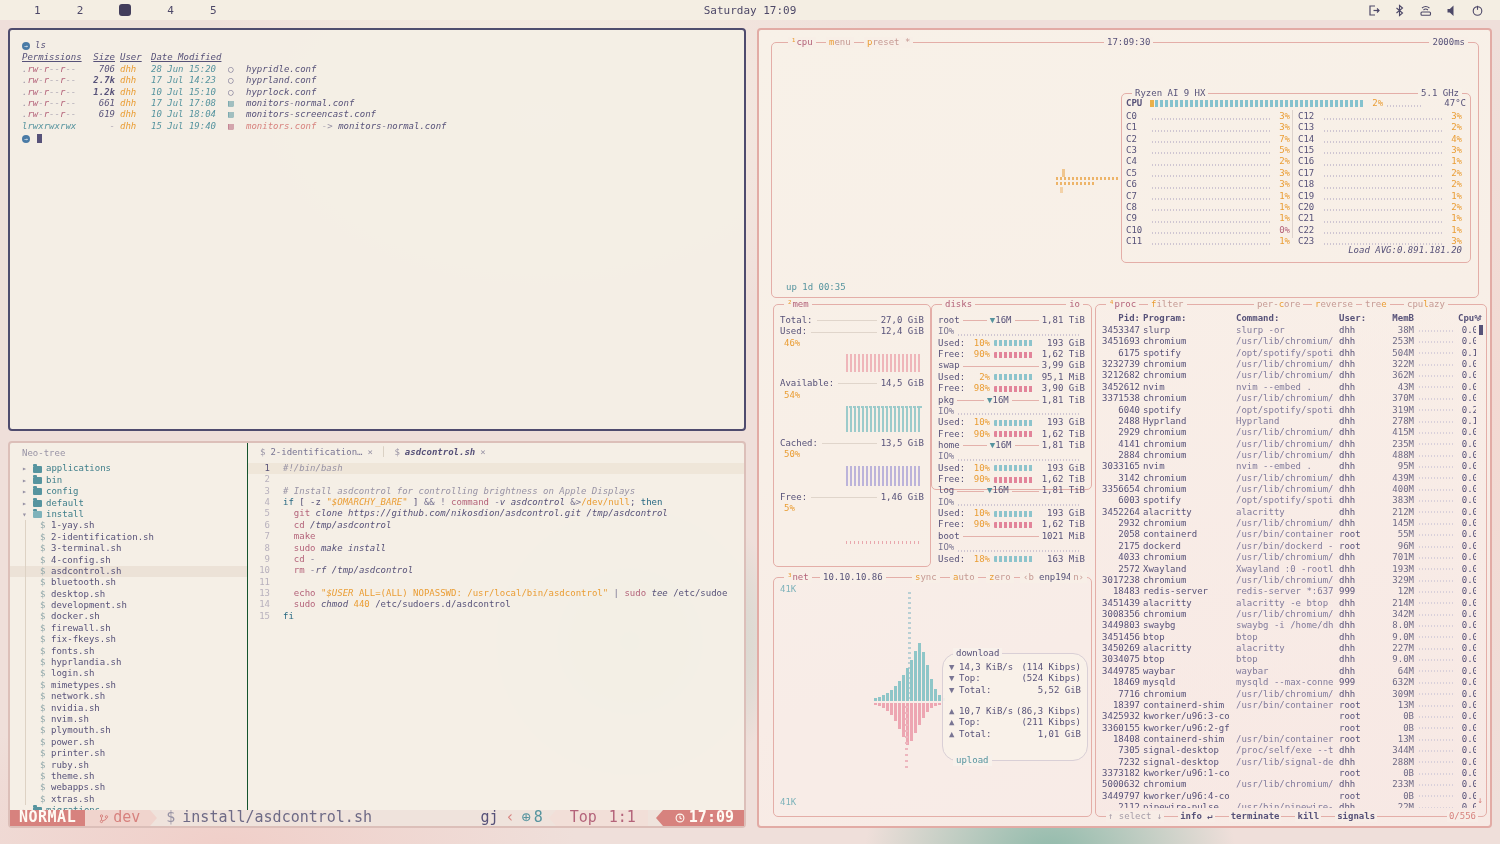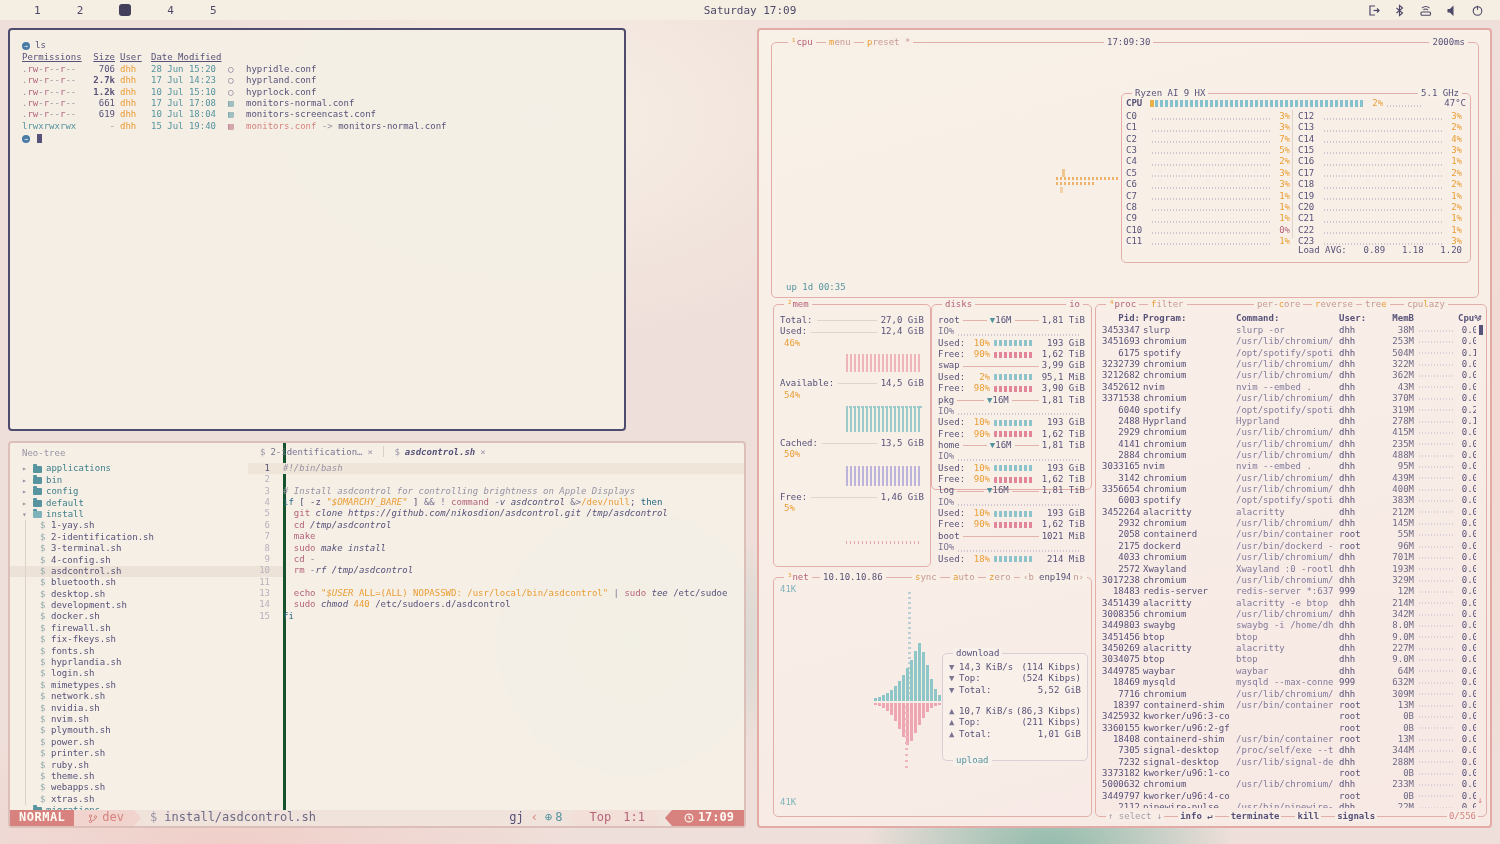--- a/index.html
+++ b/index.html
@@ -15,40 +15,40 @@
   
   #topbar{position:absolute;left:0;top:0;width:1500px;height:20px;background:#f4eee3;display:flex;align-items:center;font-size:11px;color:#4d4868;}
   #ws{display:flex;align-items:center;gap:36px;padding-left:34px;}
   .wsn{cursor:default;}
   .wsa{width:12px;height:12px;background:#433e5c;border-radius:3px;color:transparent;overflow:hidden;font-size:1px;}
   #clock{position:absolute;left:0;right:0;text-align:center;}
   #tray{margin-left:auto;display:flex;align-items:center;gap:13px;padding-right:16px;position:relative;z-index:2;}
   #tray svg{display:block;}
   
   .win{position:absolute;border-radius:4px;box-sizing:border-box;}
-  #term1{left:8px;top:28px;width:618px;height:403px;border:2px solid #4f4b6e;background:rgba(244,238,229,0.97);}
+  #term1{left:8px;top:28px;width:738px;height:403px;border:2px solid #4f4b6e;background:rgba(244,238,229,0.97);font-style:italic;}
   #nvim{left:8px;top:441px;width:738px;height:387px;border:2px solid #dcbfb9;background:rgba(245,239,230,0.97);}
   #btop{left:757px;top:28px;width:735px;height:800px;border:2px solid #e2aba5;background:linear-gradient(165deg,#f8f1e8 0%,#f8efe7 45%,#f8ece6 70%,#f7e9e4 100%);}
   
   #term1 .inner{position:absolute;inset:0;padding:10px 0 0 12px;font-size:9px;line-height:11.4px;}
   .prow{display:flex;align-items:center;height:11.4px;gap:5px;}
   .pcirc{width:8px;height:8px;border-radius:50%;background:#4a7ba6;display:inline-flex;align-items:center;justify-content:center;color:#fff;font-size:6px;line-height:6px;}
   .lsrow{display:grid;grid-template-columns:66px 22px 26px 72px 13px 1fr;column-gap:5px;height:11.4px;line-height:11.4px;font-size:9px;align-items:center;}
   .lsrow .sz{text-align:right;}
   .lsh span{text-decoration:underline;color:#575279;}
   .pl{color:#b4637a;} .pm{color:#9893a5;} .plk{color:#56949f;}
   .szb{font-weight:bold;}
   .usr{color:#ea9d34;} .dat{color:#56949f;}
   .fico{color:#797593;} .fico.mon{color:#56949f;} .fico.red{color:#b4637a;}
   .lname{color:#575279;white-space:nowrap;}
   .lnred{color:#d7827e;} .lnarrow{color:#9893a5;}
   .cursb{display:inline-block;width:5px;height:9px;background:#575279;margin-left:2px;}
   
   #nvim .inner{position:absolute;inset:0;font-size:9px;line-height:11.4px;overflow:hidden;}
-  #tree{position:absolute;left:0;top:0;width:276px;bottom:16px;border-right:3px solid #14532d;box-sizing:border-box;}
+  #tree{position:absolute;left:0;top:0;width:238px;bottom:16px;border-right:1px solid #14532d;box-sizing:border-box;}
   #tree-title{padding:5px 0 4px 12px;color:#9893a5;}
   .trow{display:flex;align-items:center;height:11.4px;padding-left:12px;gap:4px;white-space:nowrap;cursor:default;}
   .trow.sel{background:#ece2d7;}
   .chev{color:#9893a5;width:7px;font-size:8px;}
   .fold{width:9px;height:7px;background:#56949f;border-radius:1px;position:relative;flex:0 0 auto;}
   .fold::before{content:"";position:absolute;top:-2px;left:0;width:4px;height:2px;background:#56949f;border-radius:1px 1px 0 0;}
   .fold.open{background:#7fb3bb;}
   .dlabel{color:#3e7e8a;font-weight:normal;}
   .fdollar{color:#8fa6a9;width:7px;}
   .findent{width:10px;border-left:1px solid #ddd2c4;align-self:stretch;margin-left:3px;flex:0 0 auto;}
@@ -67,21 +67,21 @@
   .crow2.cur .ln{color:#575279;}
   .tok-c{color:#9893a5;font-style:italic;}
   .tok-k{color:#286983;}
   .tok-s{color:#ea9d34;}
   .tok-v{color:#ea9d34;font-style:italic;}
   .tok-cmd{color:#b4637a;}
   .tok-a{color:#575279;font-style:italic;}
   .tok-o{color:#797593;}
   .tok-n{color:#ea9d34;}
   .tok-t{color:#575279;}
-  #statusline{position:absolute;left:0;right:0;bottom:0;height:16px;background:#efe3dc;display:flex;align-items:center;font-size:12px;}
+  #statusline{position:absolute;left:0;right:0;bottom:0;height:16px;background:#efe3dc;display:flex;align-items:center;font-size:15px;}
   .sl-mode{background:#d7827e;color:#fffaf3;font-weight:bold;padding:0 9px;height:16px;display:flex;align-items:center;letter-spacing:.5px;position:relative;}
   .sl-mode::after{content:"";position:absolute;right:-7px;top:0;border-top:8px solid transparent;border-bottom:8px solid transparent;border-left:7px solid #d7827e;}
   .sl-branch{background:#f0d4cd;color:#d7827e;height:16px;display:flex;align-items:center;gap:4px;padding:0 10px 0 14px;position:relative;}
   .sl-branch::after{content:"";position:absolute;right:-7px;top:0;border-top:8px solid transparent;border-bottom:8px solid transparent;border-left:7px solid #f0d4cd;}
   .sl-file{color:#6e6a86;padding-left:16px;display:flex;gap:7px;}
   .sl-file .fd{color:#9893a5;}
   .sl-right{margin-left:auto;display:flex;align-items:center;gap:7px;}
   .sl-keys{color:#575279;}
   .sl-sep{color:#d7827e;}
   .sl-lsp{color:#56949f;display:flex;align-items:center;gap:3px;}
@@ -107,21 +107,21 @@
   .cpct{color:#ea9d34;margin-left:8px;}
   .ctemp{margin-left:auto;color:#575279;}
   .ccol{position:absolute;top:17px;width:164px;}
   #cores-a{left:4px;} #cores-b{left:176px;}
   .ryz-div{position:absolute;left:170px;top:16px;bottom:24px;width:1px;background:#dcd2cc;}
   .crw{display:flex;align-items:center;height:11.36px;}
   .cname{width:22px;color:#575279;}
   .dots{flex:1;height:2px;margin:0 4px 2px 4px;align-self:flex-end;background:repeating-linear-gradient(90deg,#cfc6d2 0 1px,rgba(0,0,0,0) 1px 3px);}
   .cpcts{width:16px;text-align:right;color:#ea9d34;}
   .cpcts.zero{color:#b4637a;}
-  #loadavg{position:absolute;left:176px;right:8px;bottom:6px;display:flex;justify-content:space-between;color:#575279;}
+  #loadavg{position:absolute;left:176px;right:8px;bottom:6px;display:flex;justify-content:flex-end;color:#575279;font-style:italic;}
   #uptime{position:absolute;left:14px;bottom:4px;color:#56949f;}
   #spark{position:absolute;left:284px;top:118px;width:64px;height:34px;}
   #spark .s1{position:absolute;left:0;top:16px;width:62px;height:3px;background:repeating-linear-gradient(90deg,#edb469 0 2px,rgba(0,0,0,0) 2px 4px);}
   #spark .s2{position:absolute;left:0;top:21px;width:40px;height:3px;background:repeating-linear-gradient(90deg,#edb469 0 2px,rgba(0,0,0,0) 2px 4px);}
   #spark .s3{position:absolute;left:6px;top:8px;width:3px;height:8px;background:#edb469;opacity:.7;}
   #spark .s4{position:absolute;left:4px;top:26px;width:3px;height:6px;background:#edb469;opacity:.5;}
   #mem-box{left:14px;top:274px;width:158px;height:263px;background:rgba(248,239,231,.5);}
   #mem-rows{position:absolute;left:6px;right:6px;top:10px;}
   .mrow{display:flex;height:11.4px;align-items:center;}
   .mfill{flex:1;height:1px;background:#e0d5cb;margin:0 4px;}
@@ -146,21 +146,21 @@
   .dm.f{background:repeating-linear-gradient(90deg,#e2849a 0 3px,rgba(0,0,0,0) 3px 5px);}
   .dval{margin-left:auto;color:#575279;}
   #net-box{left:14px;top:547px;width:319px;height:240px;background:rgba(248,238,232,.45);}
   .scale{position:absolute;left:6px;color:#7fb3bb;}
   #ngd{position:absolute;left:88px;top:14px;width:140px;height:109px;display:flex;align-items:flex-end;gap:1px;padding-left:12px;}
   #ngu{position:absolute;left:88px;top:125px;width:140px;height:62px;display:flex;align-items:flex-start;gap:1px;padding-left:12px;}
   #ngd i{display:block;width:3px;background:#8fc6c8;}
   #ngu i{display:block;width:3px;background:#eda6b2;}
   .ncol{position:absolute;left:134px;top:14px;width:3px;height:110px;background:repeating-linear-gradient(180deg,#b9cfd4 0 2px,rgba(0,0,0,0) 2px 5px);}
   .ncol2{position:absolute;left:131px;top:128px;width:3px;height:62px;background:repeating-linear-gradient(180deg,#edb6be 0 2px,rgba(0,0,0,0) 2px 6px);}
-  #dlpanel{position:absolute;left:168px;top:75px;width:144px;height:106px;border:1px solid #d9cfd6;border-radius:5px;background:rgba(248,241,233,.92);}
+  #dlpanel{position:absolute;left:168px;top:75px;width:144px;height:106px;border:1px solid #d9cfd6;border-radius:15px;background:rgba(248,241,233,.92);}
   .dlr{display:flex;height:11.36px;align-items:center;padding:0 6px;white-space:nowrap;}
   .dlr .ar{color:#797593;width:10px;}
   .dlr .lv{color:#575279;}
   .dlr .rv{margin-left:auto;color:#575279;}
   #proc-box{left:336px;top:274px;width:392px;height:513px;background:linear-gradient(180deg,rgba(249,238,232,.5),rgba(247,232,228,.7));}
   #proc-head{position:absolute;left:6px;top:8px;width:374px;display:grid;grid-template-columns:38px 90px 100px 42px 30px 38px 20px;column-gap:3px;color:#575279;font-weight:bold;}
   #proc-head span{white-space:nowrap;}
   #proc-rows{position:absolute;left:6px;top:20px;width:374px;bottom:8px;overflow:hidden;}
   .prw{display:grid;grid-template-columns:38px 90px 100px 42px 30px 38px 20px;column-gap:3px;height:11.36px;line-height:11.36px;white-space:nowrap;cursor:default;}
   .prw .pid{text-align:right;color:#575279;}
@@ -856,21 +856,21 @@
               <span class="dnm">1021 MiB</span>
             </div>
             <div class="drow">
               <span class="dio">IO%</span>
               <span class="dots"></span>
             </div>
             <div class="drow">
               <span class="dlbl">Used:</span>
               <span class="dpct">18%</span>
               <span class="dm u"></span>
-              <span class="dval">214 MiB</span>
+              <span class="dval">163 MiB</span>
             </div>
           </div>
       </div>
 
       <div class="bbox" id="net-box">
         <div class="btit" style="left:10px;">
             <span class="bkey">³</span>
             <span>net</span>
           </div>
         <div class="btit btxt" style="left:46px;">10.10.10.86</div>

